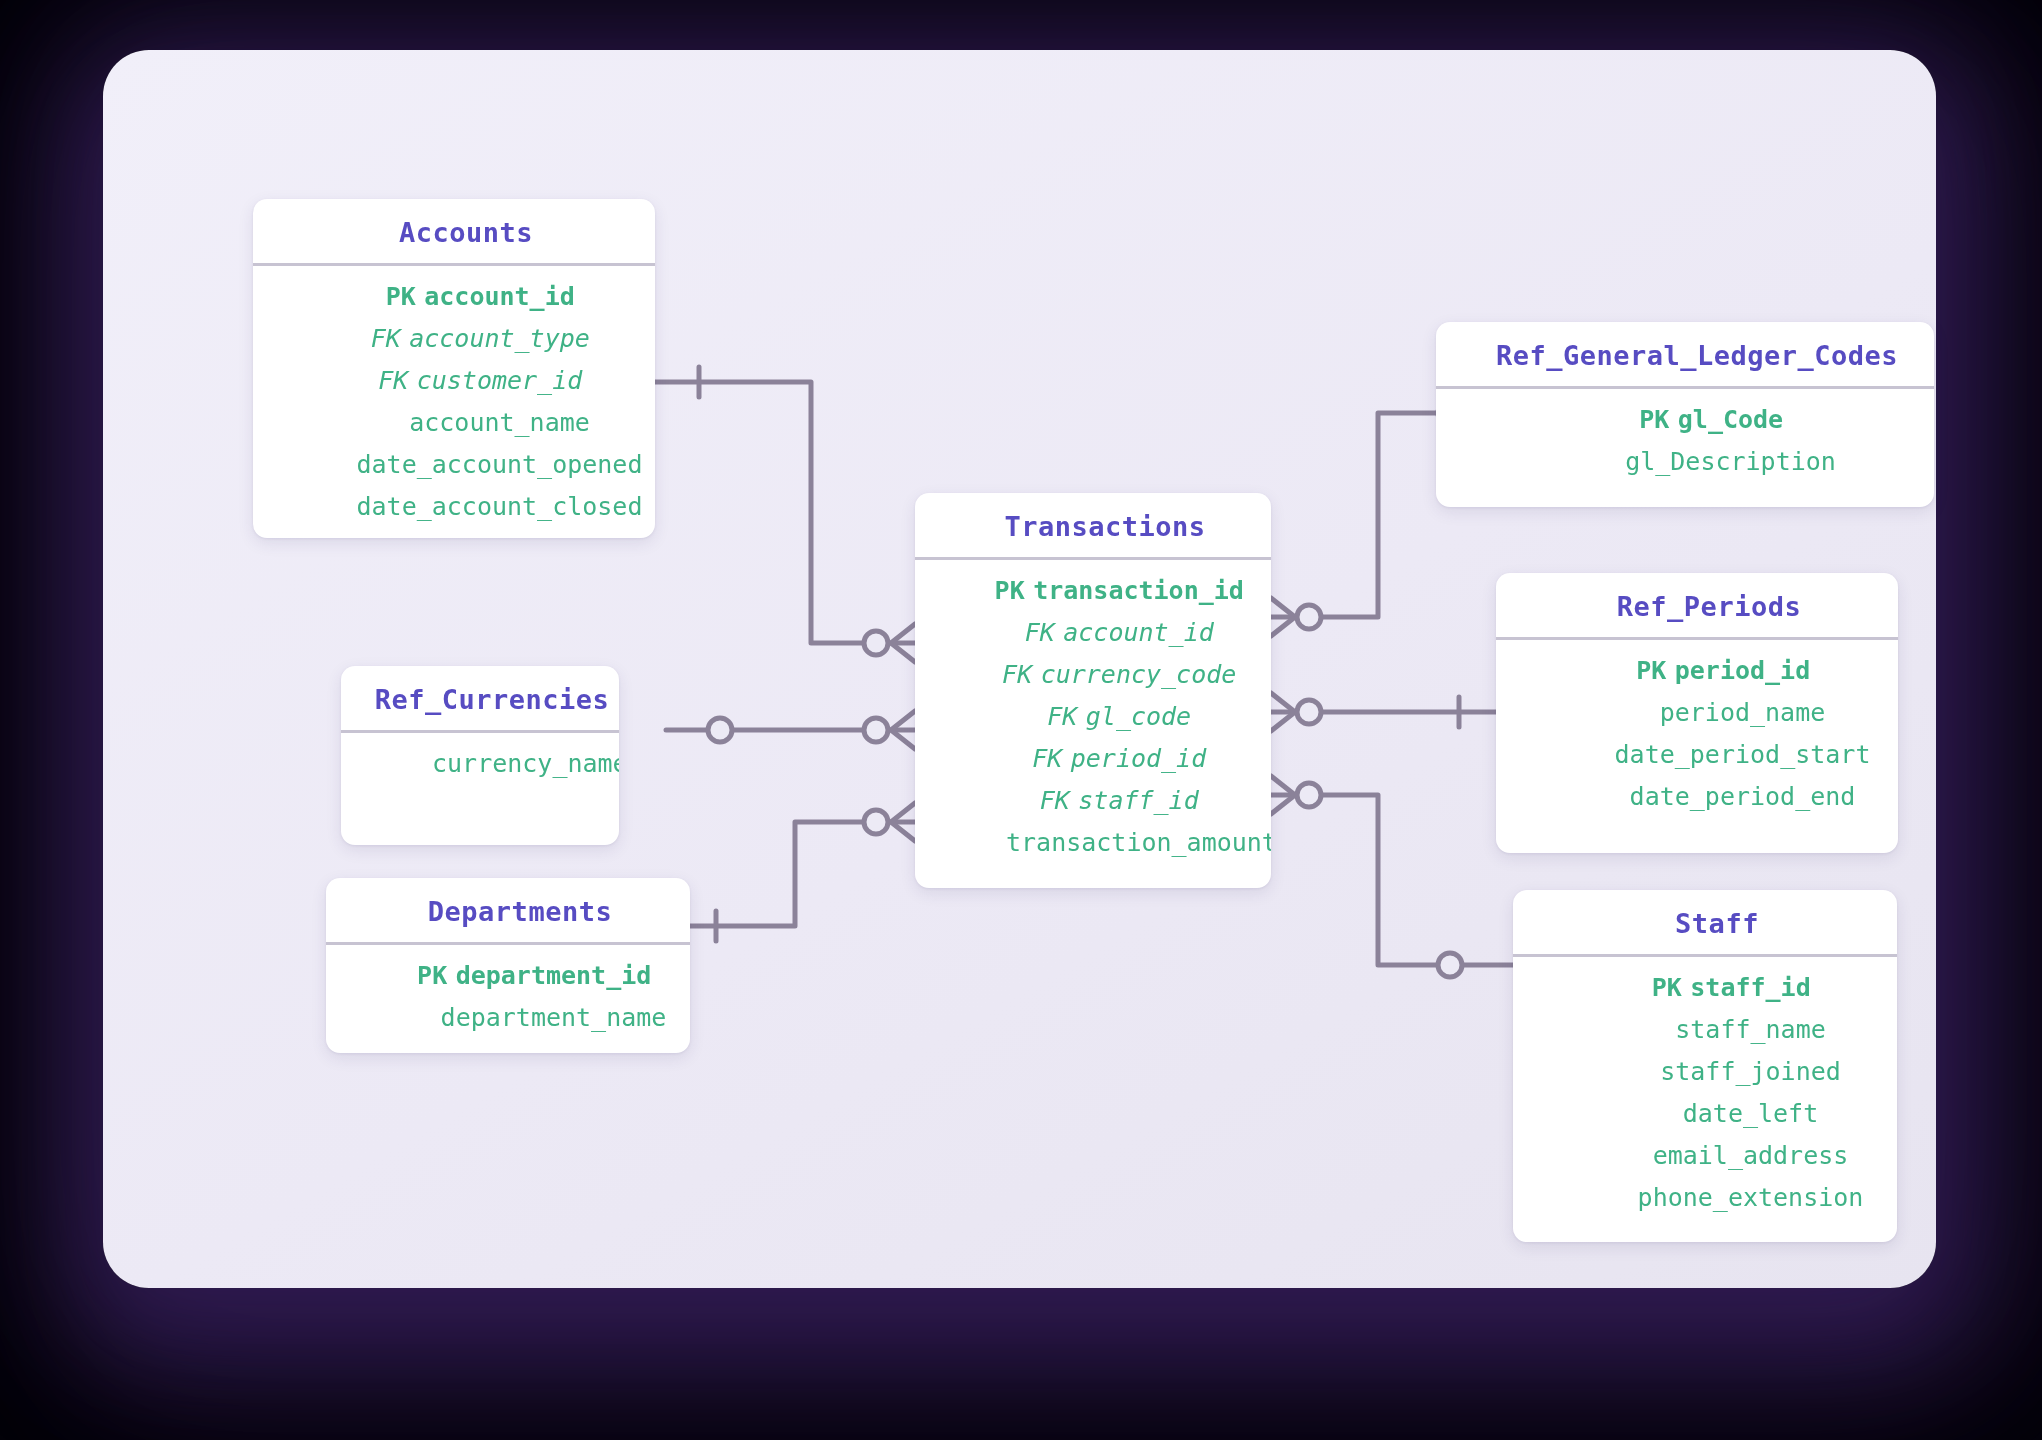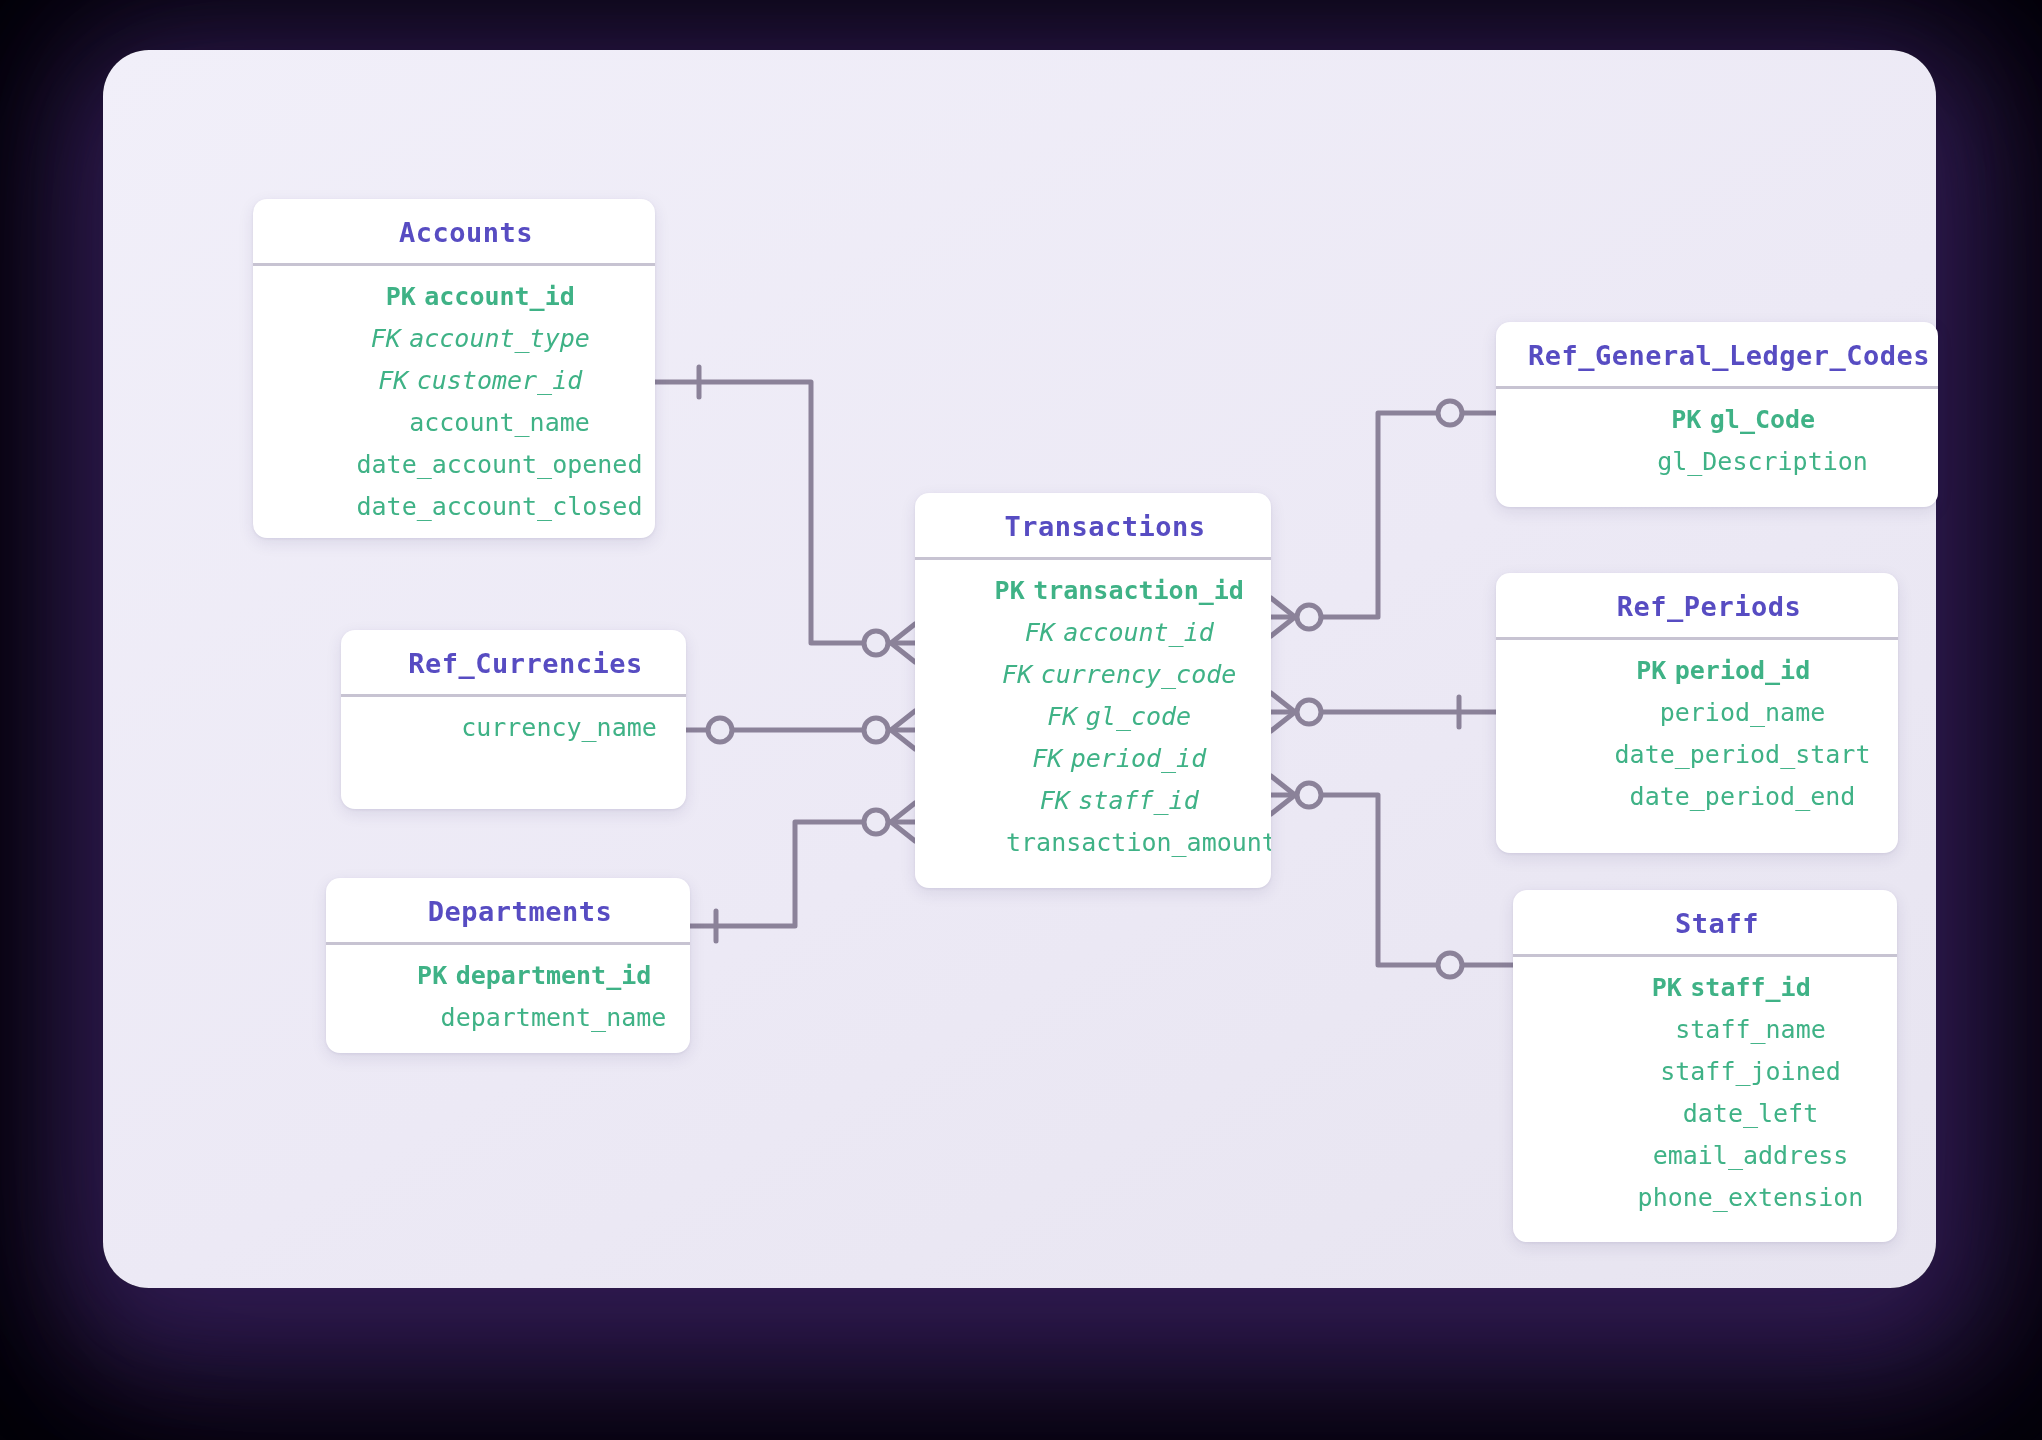--- a/index.html
+++ b/index.html
@@ -93,21 +93,21 @@
     <div class="rows">
       <div class="row pk"><span class="key">PK</span><span class="fname">account_id</span></div>
       <div class="row fk"><span class="key">FK</span><span class="fname">account_type</span></div>
       <div class="row fk"><span class="key">FK</span><span class="fname">customer_id</span></div>
       <div class="row plain"><span class="key"></span><span class="fname">account_name</span></div>
       <div class="row plain"><span class="key"></span><span class="fname">date_account_opened</span></div>
       <div class="row plain"><span class="key"></span><span class="fname">date_account_closed</span></div>
     </div>
   </div>
 
-  <div class="card" style="left:238px;top:580px;width:345px;height:179px">
+  <div class="card" style="left:238px;top:616px;width:278px;height:179px">
     <div class="card-title">Ref_Currencies</div>
     <div class="divider"></div>
     <div class="rows">
       <div class="row plain"><span class="key"></span><span class="fname">currency_name</span></div>
     </div>
   </div>
 
   <div class="card" style="left:223px;top:828px;width:364px;height:175px">
     <div class="card-title">Departments</div>
     <div class="divider"></div>
@@ -124,21 +124,21 @@
       <div class="row pk"><span class="key">PK</span><span class="fname">transaction_id</span></div>
       <div class="row fk"><span class="key">FK</span><span class="fname">account_id</span></div>
       <div class="row fk"><span class="key">FK</span><span class="fname">currency_code</span></div>
       <div class="row fk"><span class="key">FK</span><span class="fname">gl_code</span></div>
       <div class="row fk"><span class="key">FK</span><span class="fname">period_id</span></div>
       <div class="row fk"><span class="key">FK</span><span class="fname">staff_id</span></div>
       <div class="row plain"><span class="key"></span><span class="fname">transaction_amount</span></div>
     </div>
   </div>
 
-  <div class="card" style="left:1393px;top:272px;width:442px;height:185px">
+  <div class="card" style="left:1333px;top:272px;width:498px;height:185px">
     <div class="card-title">Ref_General_Ledger_Codes</div>
     <div class="divider"></div>
     <div class="rows">
       <div class="row pk"><span class="key">PK</span><span class="fname">gl_Code</span></div>
       <div class="row plain"><span class="key"></span><span class="fname">gl_Description</span></div>
     </div>
   </div>
 
   <div class="card" style="left:1393px;top:523px;width:402px;height:280px">
     <div class="card-title">Ref_Periods</div>

